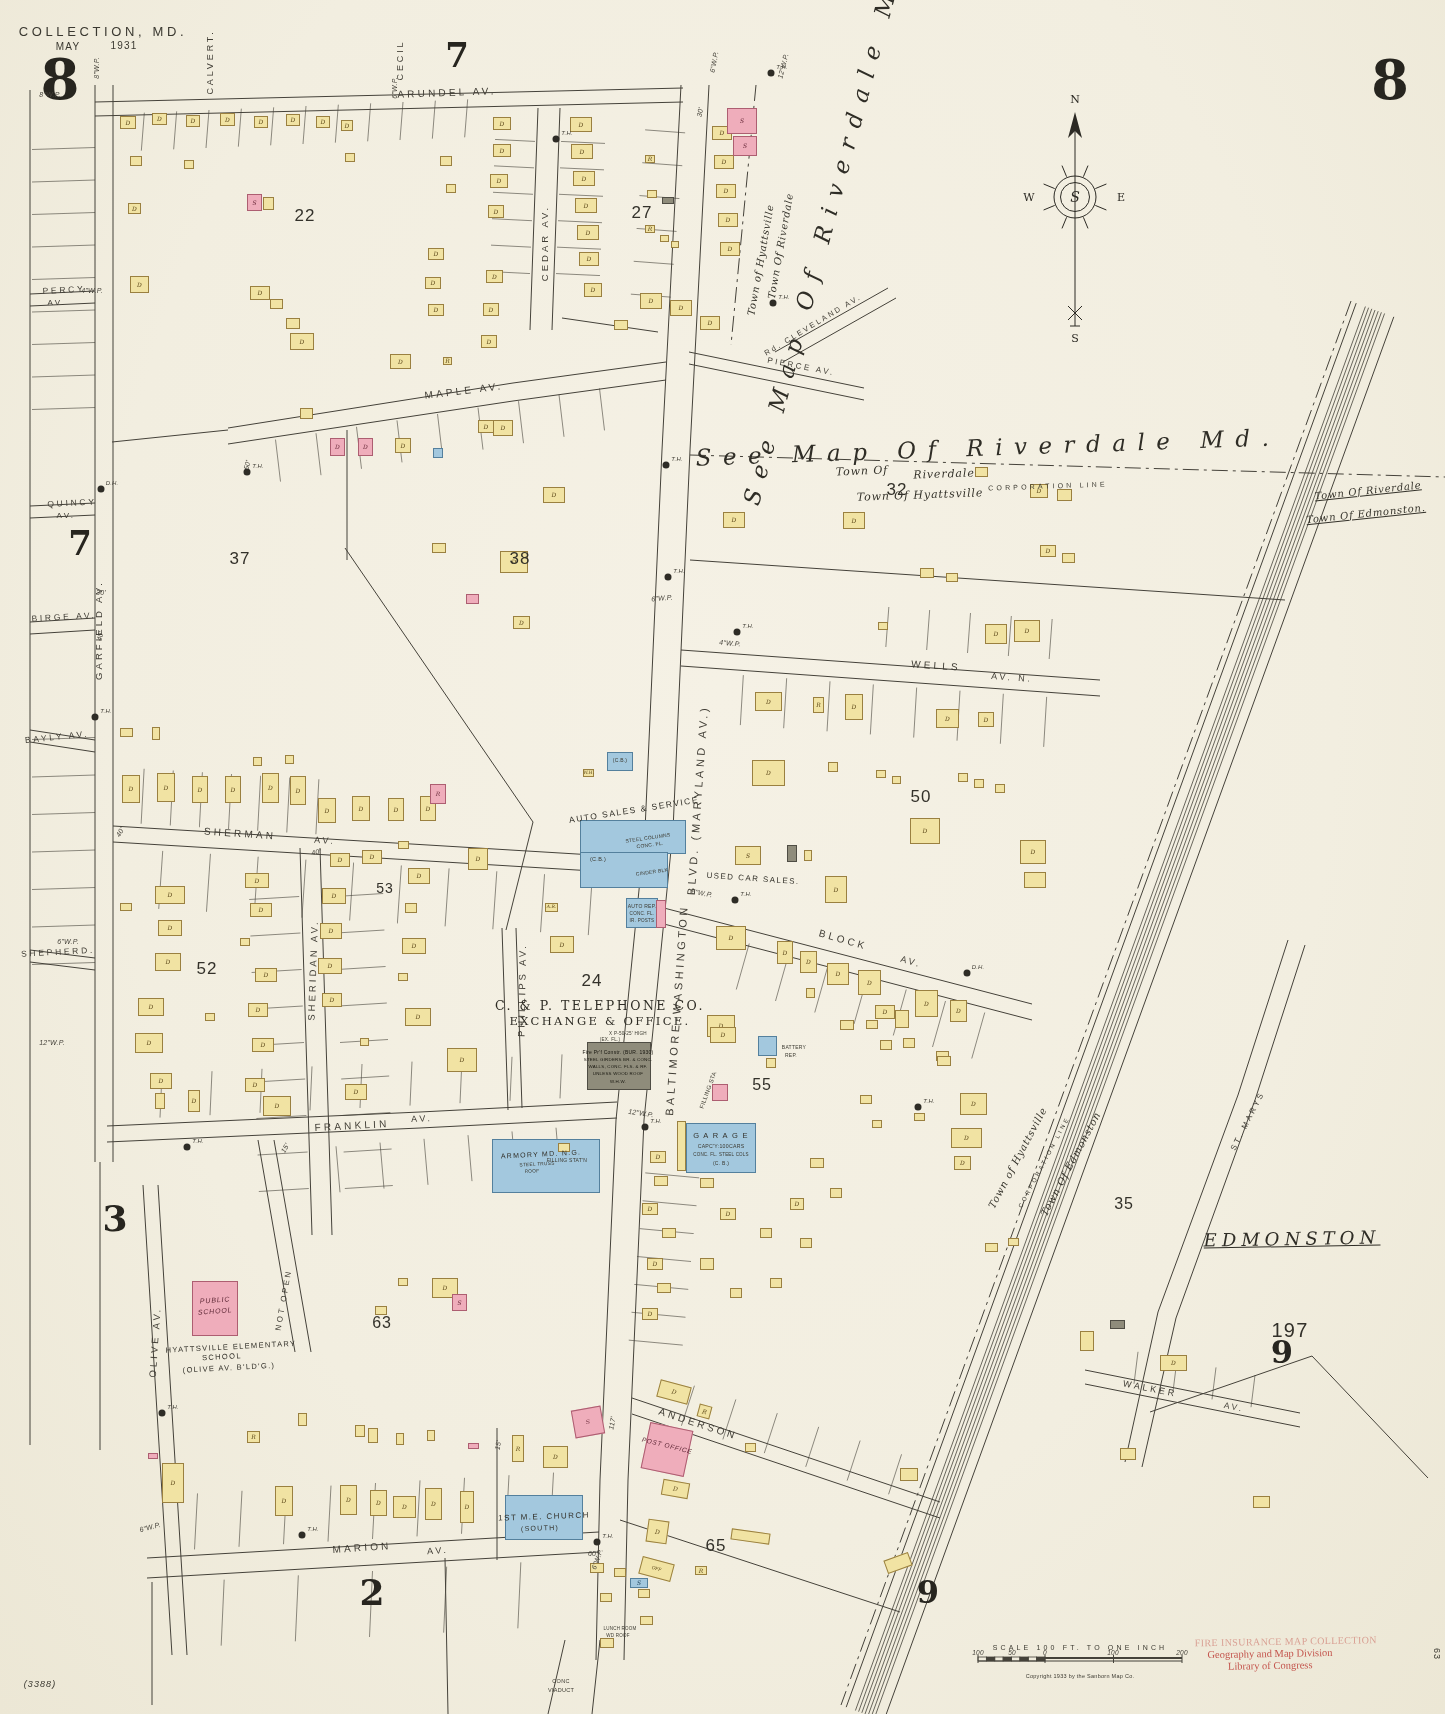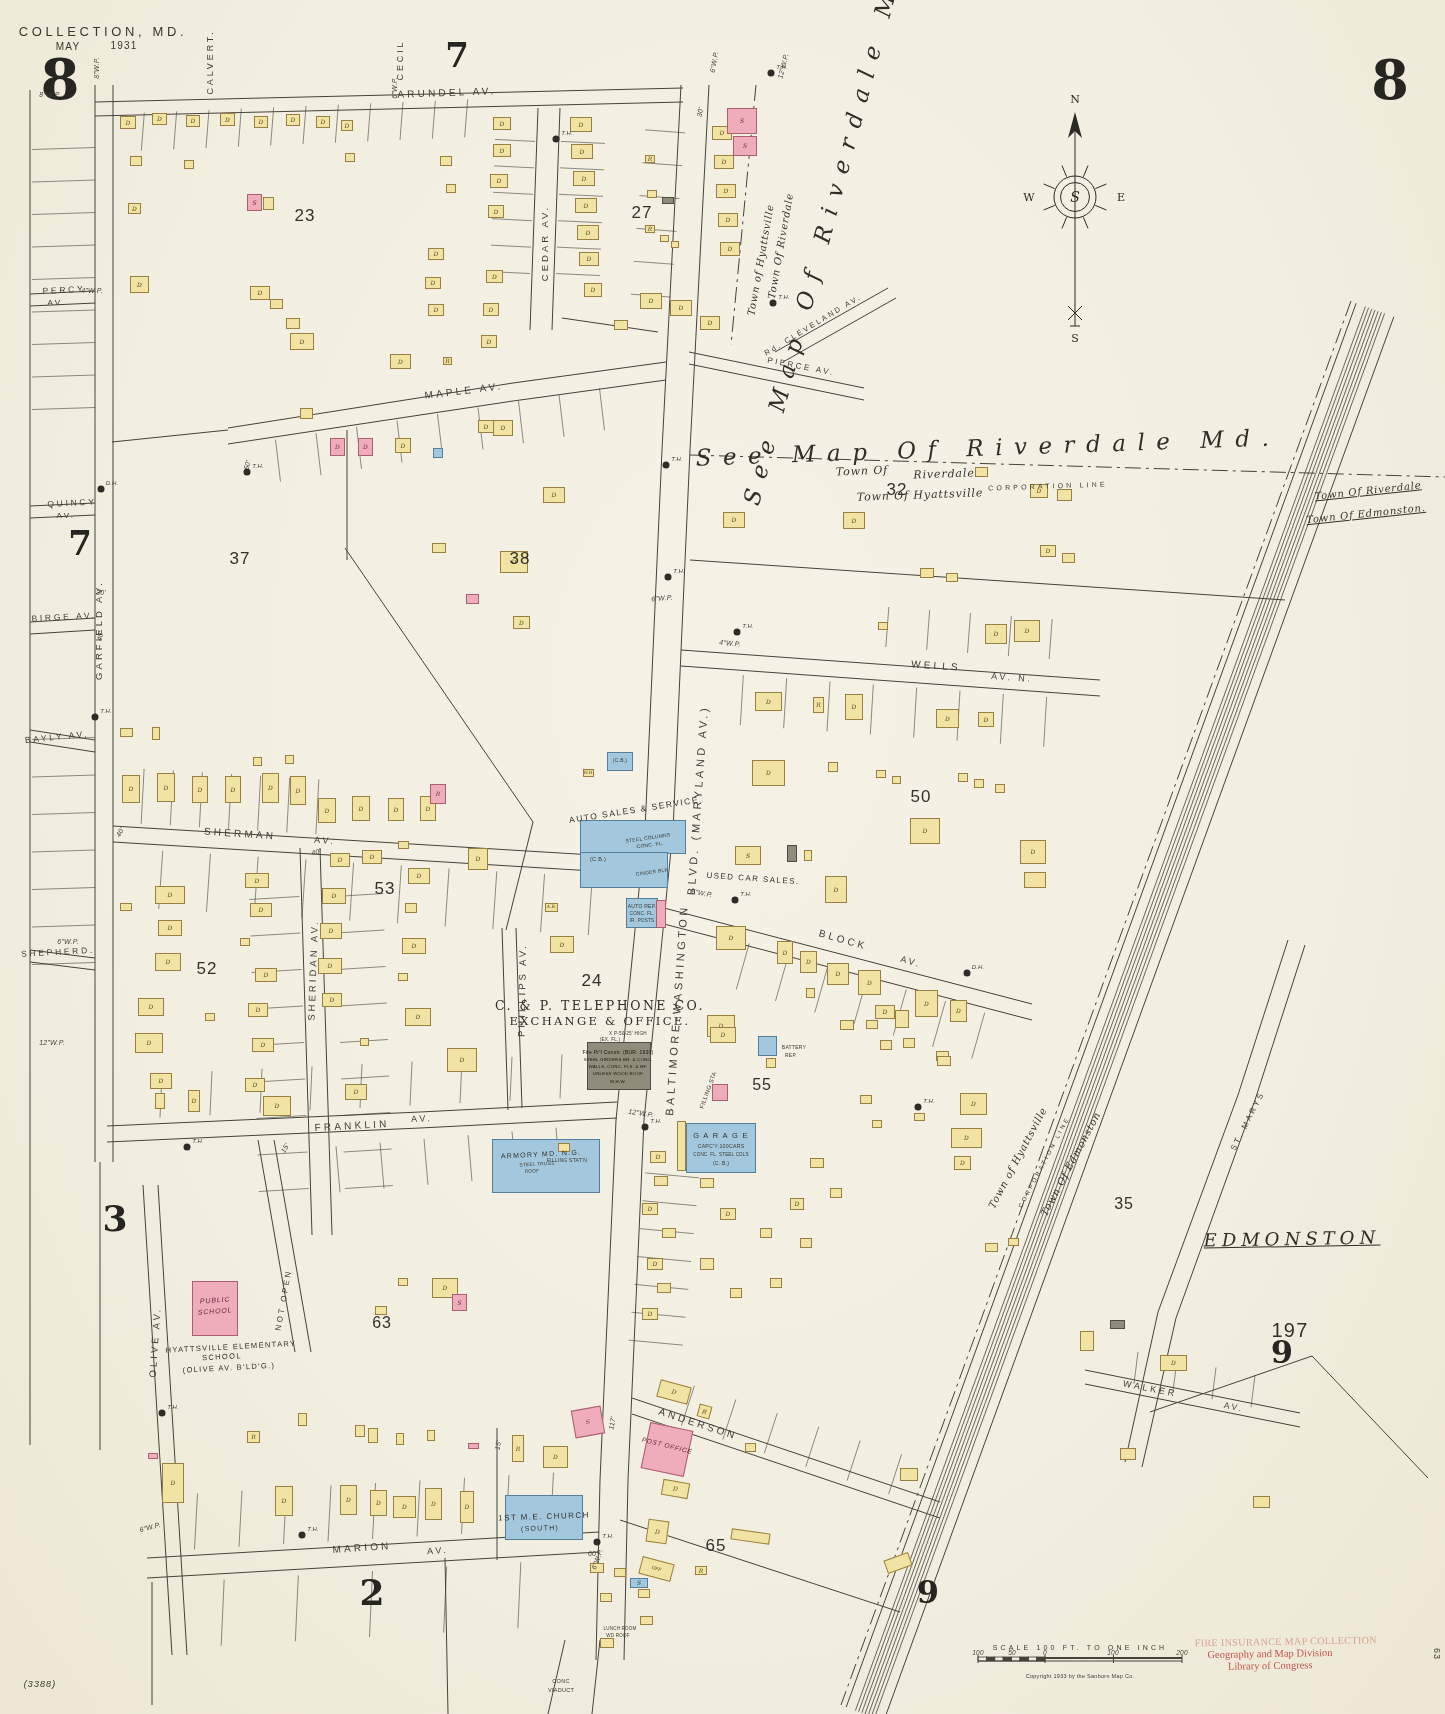--- a/index.html
+++ b/index.html
@@ -959,28 +959,28 @@
       <div class="lbl bname" style="left: 229px; top: 1368px; font-size: 7.5px; transform: translate(-50%, -50%) rotate(-3deg);">(OLIVE AV. B'LD'G.)</div>
       <div class="lbl bname" style="left: 544px; top: 1517px; font-size: 8px; transform: translate(-50%, -50%) rotate(-2deg);">1ST M.E. CHURCH</div>
       <div class="lbl bname" style="left: 540px; top: 1528px; font-size: 7px; transform: translate(-50%, -50%) rotate(-2deg);">(SOUTH)</div>
       <div class="lbl bpink" style="left: 667px; top: 1446px; font-size: 6.5px; transform: translate(-50%, -50%) rotate(14deg);">POST OFFICE</div>
       <div class="lbl btiny" style="left: 620px; top: 1629px; font-size: 4.5px; transform: translate(-50%, -50%) rotate(0deg);">LUNCH ROOM</div>
       <div class="lbl btiny" style="left: 618px; top: 1636px; font-size: 4.5px; transform: translate(-50%, -50%) rotate(0deg);">WD ROOF</div>
       <div class="lbl btiny" style="left: 561px; top: 1682px; font-size: 5.5px; transform: translate(-50%, -50%) rotate(0deg);">CONC</div>
       <div class="lbl btiny" style="left: 561px; top: 1691px; font-size: 5.5px; transform: translate(-50%, -50%) rotate(0deg);">VIADUCT</div>
       <div class="lbl hdr2 it" style="left: 40px; top: 1684px; font-size: 9px; transform: translate(-50%, -50%) rotate(0deg);">(3388)</div>
       <div class="lbl hdr2" style="left: 1436px; top: 1654px; font-size: 9px; transform: translate(-50%, -50%) rotate(90deg);">63</div>
-      <div class="lbl blockno" style="left: 305px; top: 215px; font-size: 17px; transform: translate(-50%, -50%) rotate(0deg);">23</div>
+      <div class="lbl blockno" style="left: 305px; top: 215px; font-size: 17px; transform: translate(-50%, -50%) rotate(0deg);">22</div>
       <div class="lbl blockno" style="left: 642px; top: 212px; font-size: 17px; transform: translate(-50%, -50%) rotate(0deg);">27</div>
       <div class="lbl blockno" style="left: 240px; top: 558px; font-size: 17px; transform: translate(-50%, -50%) rotate(0deg);">37</div>
       <div class="lbl blockno" style="left: 520px; top: 558px; font-size: 17px; transform: translate(-50%, -50%) rotate(0deg);">38</div>
       <div class="lbl blockno" style="left: 897px; top: 489px; font-size: 17px; transform: translate(-50%, -50%) rotate(0deg);">32</div>
       <div class="lbl blockno" style="left: 921px; top: 796px; font-size: 17px; transform: translate(-50%, -50%) rotate(0deg);">50</div>
       <div class="lbl blockno" style="left: 207px; top: 968px; font-size: 17px; transform: translate(-50%, -50%) rotate(0deg);">52</div>
-      <div class="lbl blockno" style="left: 385px; top: 888px; font-size: 17px; transform: translate(-50%, -50%) rotate(0deg);">53</div>
+      <div class="lbl blockno" style="left: 385px; top: 888px; font-size: 14px; transform: translate(-50%, -50%) rotate(0deg);">53</div>
       <div class="lbl blockno" style="left: 592px; top: 980px; font-size: 17px; transform: translate(-50%, -50%) rotate(0deg);">24</div>
       <div class="lbl blockno" style="left: 762px; top: 1085px; font-size: 16px; transform: translate(-50%, -50%) rotate(0deg);">55</div>
       <div class="lbl blockno" style="left: 382px; top: 1323px; font-size: 16px; transform: translate(-50%, -50%) rotate(0deg);">63</div>
       <div class="lbl blockno" style="left: 716px; top: 1545px; font-size: 17px; transform: translate(-50%, -50%) rotate(0deg);">65</div>
       <div class="lbl blockno" style="left: 1124px; top: 1204px; font-size: 16px; transform: translate(-50%, -50%) rotate(0deg);">35</div>
       <div class="lbl blockno" style="left: 1290px; top: 1330px; font-size: 20px; transform: translate(-50%, -50%) rotate(0deg);">197</div>
       <div class="lbl bignum" style="left: 60px; top: 79px; font-size: 56px; transform: translate(-50%, -50%) rotate(0deg);">8</div>
       <div class="lbl bignum" style="left: 1390px; top: 80px; font-size: 54px; transform: translate(-50%, -50%) rotate(0deg);">8</div>
       <div class="lbl bignum" style="left: 457px; top: 55px; font-size: 34px; transform: translate(-50%, -50%) rotate(0deg);">7</div>
       <div class="lbl bignum" style="left: 80px; top: 543px; font-size: 34px; transform: translate(-50%, -50%) rotate(0deg);">7</div>

